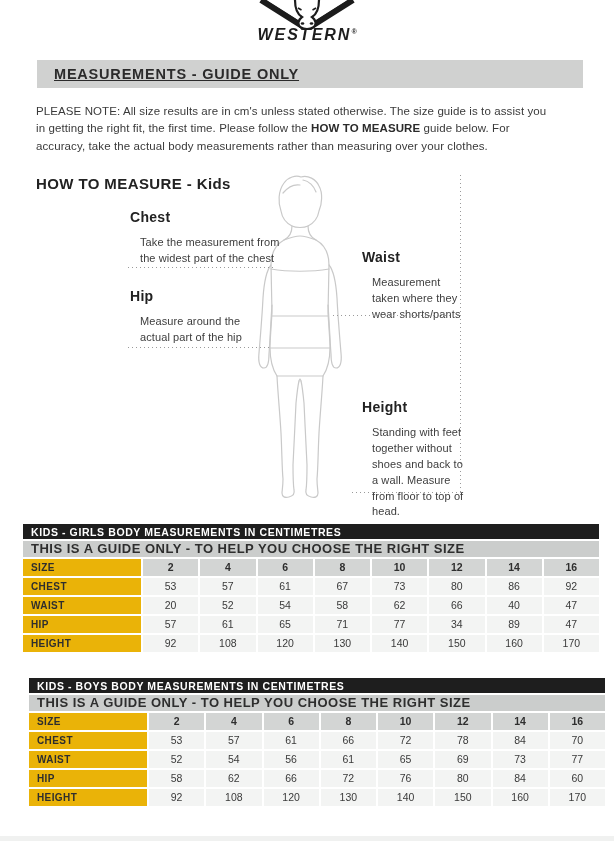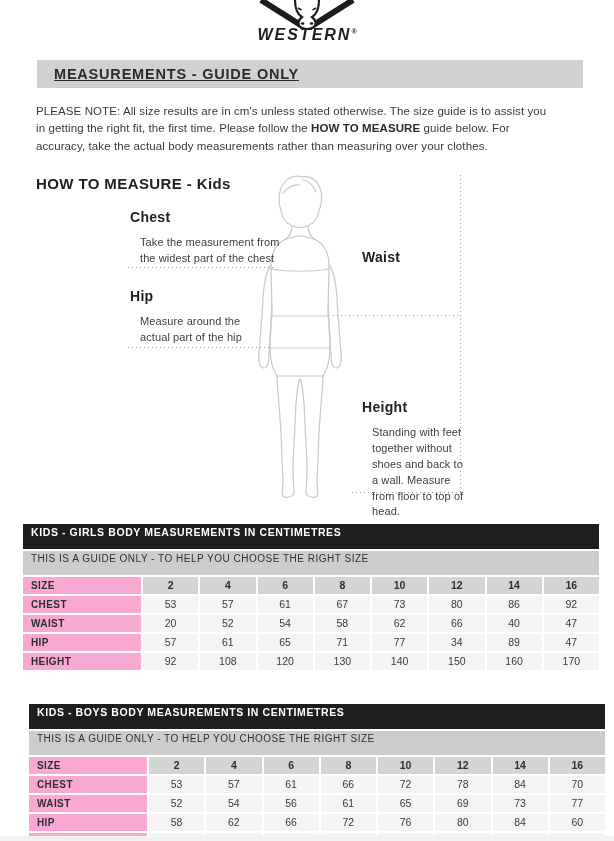--- a/index.html
+++ b/index.html
@@ -40,32 +40,32 @@
   #chest-line{left:128px;top:104px;width:147px;}
   #hip-label{left:130px;top:125px;width:150px;}
   #hip-line{left:128px;top:184px;width:141px;}
   #waist-label{left:362px;top:86px;width:112px;}
   #waist-line{left:333px;top:152px;width:128px;}
   #height-label{left:362px;top:236px;width:114px;}
   #height-vline{left:460px;top:12px;height:317px;}
   #floor-line{left:352px;top:329px;width:109px;}
   
   .table-block{margin:14px 15px 0 23px;width:576px;}
-  .table-block.second{margin-top:34px;padding-left:6px;}
+  .table-block.second{margin-top:26px;padding-left:6px;}
   .t-title{
     background:#1e1e1e;color:#ffffff;font-weight:bold;font-size:10.5px;
-    letter-spacing:.6px;height:25px;line-height:17px;padding-left:8px;margin-bottom:2px;
+    letter-spacing:.6px;height:15px;line-height:17px;padding-left:8px;margin-bottom:2px;
   }
   .t-sub{
-    background:#cbcdcc;color:#2e2e2e;font-weight:normal;font-size:10px;
-    letter-spacing:.5px;height:24px;line-height:16px;padding-left:8px;margin-bottom:2px;
+    background:#cbcdcc;color:#2e2e2e;font-weight:bold;font-size:13px;
+    letter-spacing:.5px;height:16px;line-height:16px;padding-left:8px;margin-bottom:2px;
   }
   .t-grid{display:grid;grid-template-columns:118px repeat(8,1fr);gap:2px;}
   .cell{height:17px;line-height:17px;font-size:10.5px;}
-  .label-cell{background:#f9a8d4;font-weight:bold;padding-left:8px;font-size:10px;letter-spacing:.4px;color:#2e2e2e;}
+  .label-cell{background:#eab308;font-weight:bold;padding-left:8px;font-size:10px;letter-spacing:.4px;color:#2e2e2e;}
   .size-cell{background:#d3d5d4;text-align:center;font-weight:bold;color:#2e2e2e;}
   .value-cell{background:#f3f4f3;text-align:center;color:#3a3a3a;}
   
   .bottom-strip{position:absolute;left:0;bottom:0;width:100%;height:5px;background:#f0f1f0;}
 </style>
 </head>
 <body>
 
 <div class="logo">
   <svg class="logo-mark" width="104" height="30" viewBox="0 0 104 30" aria-hidden="true">
@@ -119,20 +119,21 @@
   <div class="dot-h" id="chest-line"></div>
 
   <div class="m-label" id="hip-label">
     <h3>Hip</h3>
     <p>Measure around the actual part of the hip</p>
   </div>
   <div class="dot-h" id="hip-line"></div>
 
   <div class="m-label" id="waist-label">
     <h3>Waist</h3>
+    <p>Measurement taken where they wear shorts/pants</p>
   </div>
   <div class="dot-h" id="waist-line"></div>
 
   <div class="m-label" id="height-label">
     <h3>Height</h3>
     <p>Standing with feet together without shoes and back to a wall. Measure from floor to top of head.</p>
   </div>
   <div class="dot-v" id="height-vline"></div>
   <div class="dot-h" id="floor-line"></div>
 </div>

